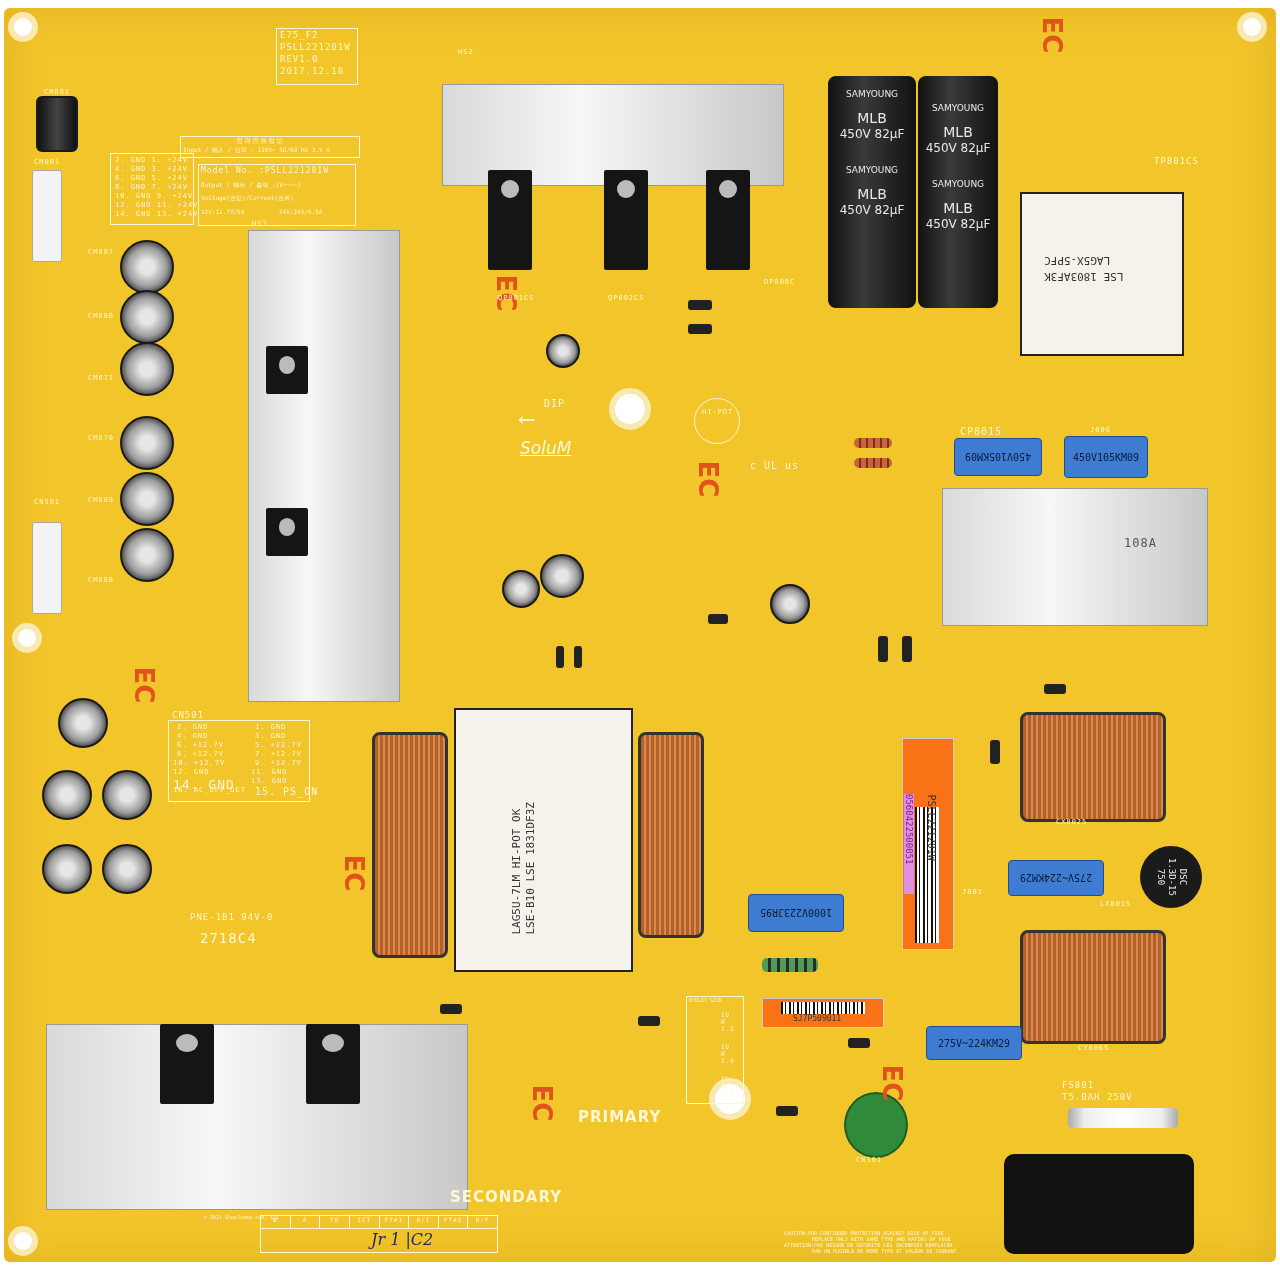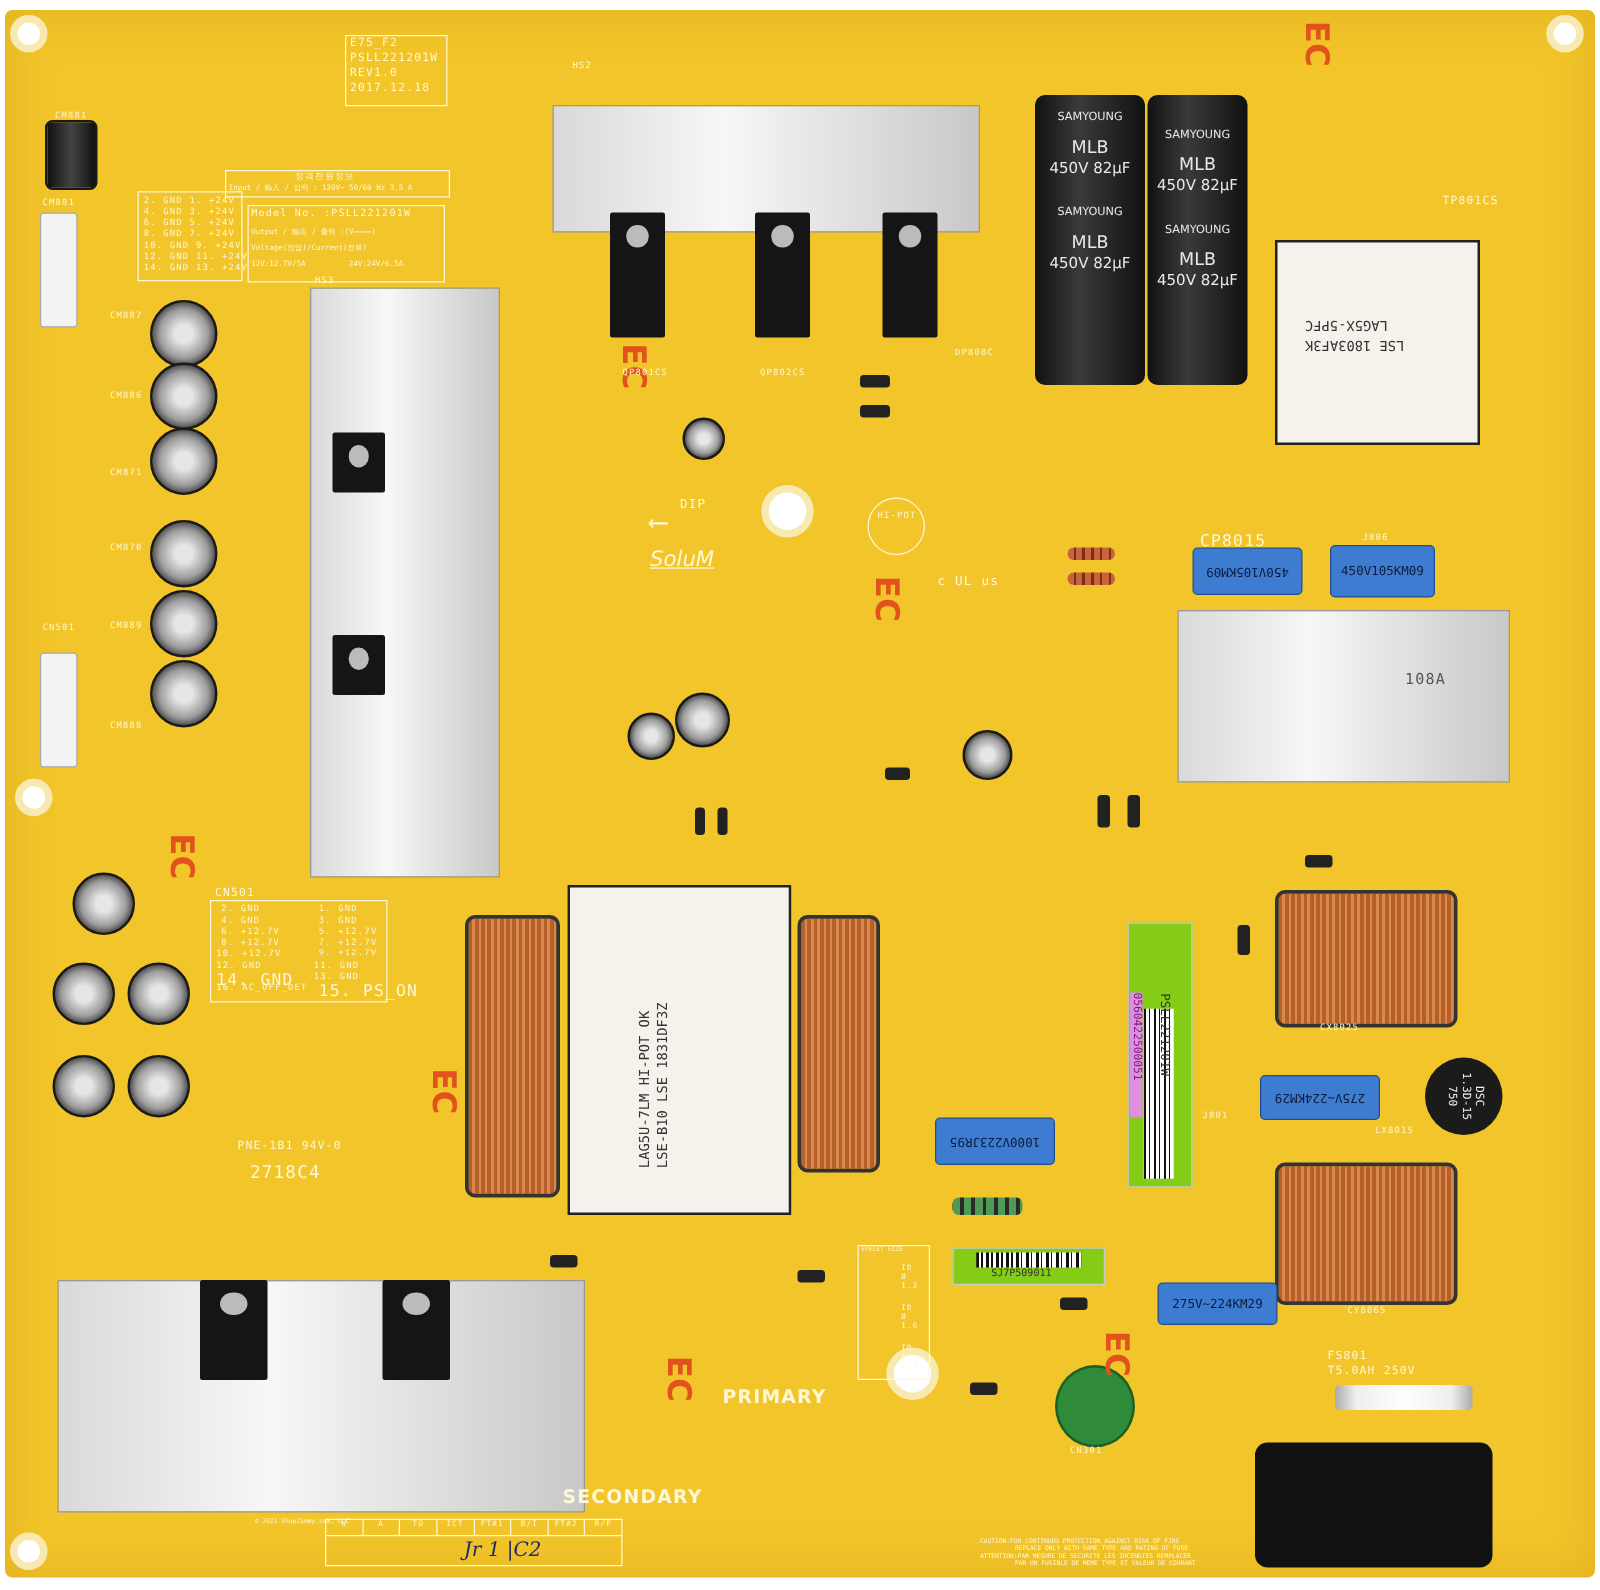--- a/index.html
+++ b/index.html
@@ -13,21 +13,21 @@
   .heatsink{position:absolute;background:linear-gradient(90deg,#d9d9d9,#f7f7f7 40%,#c8c8c8);border:1px solid #999;}
   .ecap{position:absolute;border-radius:50%;background:radial-gradient(circle,#e6e6e6 20%,#9c9c9c 55%,#2a2a2a 80%);border:2px solid #1a1a1a;}
   .bigcap{position:absolute;background:linear-gradient(90deg,#111,#3a3a3a 40%,#111);border-radius:8px;color:#e8e8e8;
     font-family:"DejaVu Sans",sans-serif;text-align:center;font-size:12px;line-height:16px;padding-top:10px;box-sizing:border-box;}
   .xfmr{position:absolute;background:#f4f2ea;border:2px solid #222;color:#333;font-size:11px;}
   .bluecap{position:absolute;background:#3d7cd1;border:1px solid #1e4f95;border-radius:4px;color:#0b1d3c;font-size:10px;
     display:flex;align-items:center;justify-content:center;font-family:"DejaVu Sans Mono",monospace;}
   .fet{position:absolute;background:#151515;border-radius:2px;}
   .fet::after{content:"";position:absolute;left:30%;top:10px;width:40%;height:18px;border-radius:50%;background:#bbb;}
   .coil{position:absolute;border-radius:8px;background:repeating-linear-gradient(90deg,#b5602a 0 3px,#d98a4a 3px 5px);border:3px solid #333;}
-  .label-white{position:absolute;background:#84cc16;border:1px solid #ccc;}
+  .label-white{position:absolute;background:#f97316;border:1px solid #ccc;}
   .barcode{position:absolute;background:repeating-linear-gradient(90deg,#111 0 2px,#fff 2px 4px,#111 4px 5px,#fff 5px 8px);}
   .connector{position:absolute;background:#f3f3f3;border:1px solid #aaa;border-radius:3px;}
   .diode{position:absolute;background:#222;border-radius:3px;}
   .resistor{position:absolute;border-radius:5px;}
   .fuse{position:absolute;background:linear-gradient(90deg,#aaa,#eee 15%,#fff 50%,#eee 85%,#aaa);border-radius:4px;}
   .acsocket{position:absolute;background:#111;border-radius:10px;}
   .varistor{position:absolute;border-radius:50%;background:#2f8a3a;border:2px solid #1d5e24;}
   .thermistor{position:absolute;border-radius:50%;background:#1b1b1b;color:#eee;font-size:9px;text-align:center;line-height:11px;padding-top:14px;box-sizing:border-box;}
   .table-cell{display:inline-block;border-right:1.5px solid #fff7d6;text-align:center;}
 </style>
@@ -176,21 +176,21 @@
     <div class="silk" style="left:86px;top:20px;font-size:7px;">5. +12.7V</div>
     <div class="silk" style="left:8px;top:29px;font-size:7px;">8. +12.7V</div>
     <div class="silk" style="left:86px;top:29px;font-size:7px;">7. +12.7V</div>
     <div class="silk" style="left:4px;top:38px;font-size:7px;">10. +12.7V</div>
     <div class="silk" style="left:86px;top:38px;font-size:7px;font-family:Liberation Mono, monospace;">9. +12.7V</div>
     <div class="silk" style="left:4px;top:47px;font-size:7px;">12. GND</div>
     <div class="silk" style="left:82px;top:47px;font-size:7px;">11. GND</div>
     <div class="silk" style="left:4px;top:56px;font-size:13px;">14. GND</div>
     <div class="silk" style="left:82px;top:56px;font-size:7px;">13. GND</div>
     <div class="silk" style="left:4px;top:65px;font-size:7px;">16. AC_OFF_DET</div>
-    <div class="silk" style="left:86px;top:65px;font-size:13px;">15. PS_ON</div>
+    <div class="silk" style="left:86px;top:65px;font-size:10px;">15. PS_ON</div>
   </div>
 
   <div class="silk" style="left:540px;top:390px;font-size:10px;">DIP</div>
   <div class="silk" style="left:516px;top:398px;font-size:22px;">⟵</div>
   <div class="silk" style="left:516px;top:430px;font-family:'DejaVu Sans',sans-serif;font-style:italic;font-size:17px;letter-spacing:0;text-decoration:underline;">SoluM</div>
   <div class="silk" style="left:698px;top:400px;font-size:7px;">HI-POT</div>
   <div class="silkbox" style="left:690px;top:390px;width:44px;height:44px;border-radius:50%;"></div>
   <div class="silk" style="left:746px;top:452px;font-size:10px;">c UL us</div>
   <div class="silk" style="left:574px;top:1100px;font-family:'DejaVu Sans',sans-serif;font-weight:bold;font-size:15px;">PRIMARY</div>
   <div class="silk" style="left:446px;top:1180px;font-family:'DejaVu Sans',sans-serif;font-weight:bold;font-size:15px;">SECONDARY</div>
@@ -258,21 +258,21 @@
   <div class="silk" style="left:84px;top:366px;font-size:7px;">CM871</div>
   <div class="silk" style="left:84px;top:426px;font-size:7px;">CM870</div>
   <div class="silk" style="left:84px;top:488px;font-size:7px;">CM889</div>
   <div class="silk" style="left:84px;top:568px;font-size:7px;">CM888</div>
   <div class="silk" style="left:30px;top:490px;font-size:7px;">CN501</div>
   <div class="silk" style="left:248px;top:212px;font-size:7px;">HS3</div>
   <div class="silk" style="left:454px;top:40px;font-size:7px;">HS2</div>
   <div class="silk" style="left:494px;top:286px;font-size:7px;">QP801CS</div>
   <div class="silk" style="left:604px;top:286px;font-size:7px;">QP802CS</div>
   <div class="silk" style="left:760px;top:270px;font-size:7px;">DP808C</div>
-  <div class="silk" style="left:956px;top:418px;font-size:13px;">CP8015</div>
+  <div class="silk" style="left:956px;top:418px;font-size:10px;">CP8015</div>
   <div class="silk" style="left:1086px;top:418px;font-size:7px;">J806</div>
   <div class="silk" style="left:1052px;top:810px;font-size:7px;">CX8025</div>
   <div class="silk" style="left:958px;top:880px;font-size:7px;">J801</div>
   <div class="silk" style="left:1096px;top:892px;font-size:7px;">LX8015</div>
   <div class="silk" style="left:1074px;top:1036px;font-size:7px;">CY8065</div>
   <div class="silk" style="left:852px;top:1148px;font-size:7px;">CN301</div>
   <div class="silk" style="left:1060px;top:1128px;font-size:7px;"></div>
 </div>
 
 </body></html>

